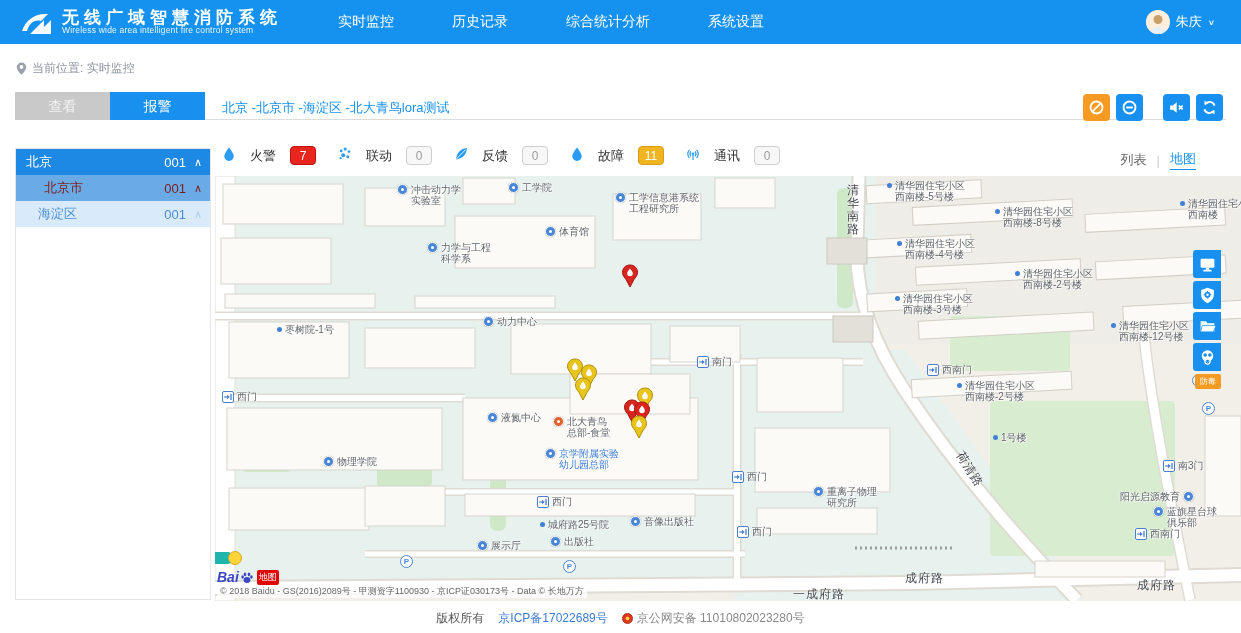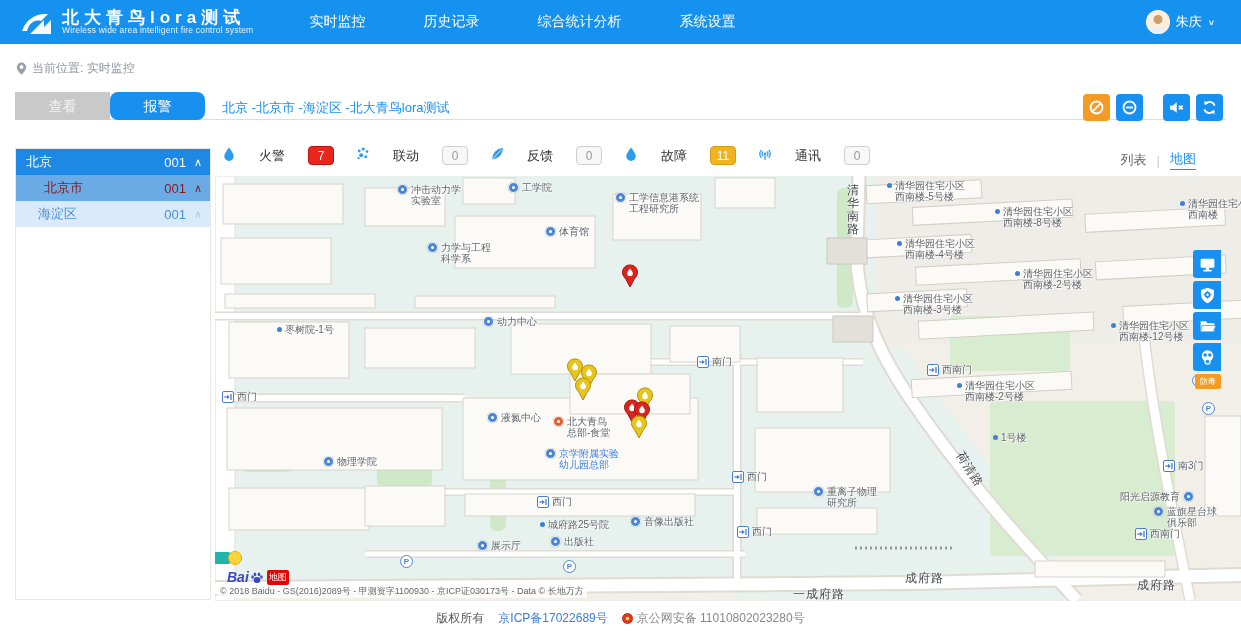--- a/index.html
+++ b/index.html
@@ -22,21 +22,21 @@
 
   
   .crumb { position:absolute; left:16px; top:60px; display:flex; align-items:center; gap:5px;
            color:#8d94a0; font-size:12px; }
 
   
   .tabs-line { position:absolute; left:15px; top:119px; width:1211px; height:1px; background:#dcdcdc; }
   .tab { position:absolute; top:92px; width:95px; height:28px; line-height:28px; text-align:center;
          font-size:14px; cursor:pointer; }
   .tab.t0 { left:15px;  background:#c9c9c9; color:#f3f3f3; }
-  .tab.t1 { left:110px; background:#1890f0; color:#fff;border-radius:8px; }
+  .tab.t1 { left:110px; background:#1890f0; color:#fff; }
   .loc-text { position:absolute; left:222px; top:99px; color:#1890f0; font-size:13px; }
   .toolbar { position:absolute; right:18px; top:94px; display:flex; gap:6px; }
   .tool-btn { width:27px; height:27px; border-radius:4px; background:#1890f0; display:flex;
               align-items:center; justify-content:center; cursor:pointer; }
   .tool-btn.orange { background:#f59a23; }
   .tool-btn.gapL { margin-left:14px; }
   .tool-btn svg { width:17px; height:17px; }
 
   
   .sidebar { position:absolute; left:15px; top:148px; width:196px; height:452px; background:#fff;
@@ -46,21 +46,21 @@
   .trow .tc { width:30px; text-align:right; }
   .trow .tx { width:24px; text-align:center; font-size:11px; }
   .trow.lv0 { background:#1e88e5; color:#fff; padding-left:10px; }
   .trow.lv1 { background:#6aabe6; color:#7f1d1d; padding-left:28px; }
   .trow.lv2 { background:#d9eafa; color:#4a8fd3; padding-left:22px; }
   .trow.lv2 .tx { color:#a9cdef; }
   .trow.lv3 { background:#fff; color:#4a8fd3; padding-left:34px; font-size:12px; }
 
   
   .filters { position:absolute; left:222px; top:146px; display:flex; align-items:center; gap:22px; }
-  .fitem { display:flex; align-items:center; gap:23px; font-size:13px; color:#333; cursor:pointer; }
+  .fitem { display:flex; align-items:center; gap:14px; font-size:13px; color:#333; cursor:pointer; }
   .fitem svg { width:14px; height:14px; }
   .fbadge { min-width:26px; height:19px; padding:0 5px; border-radius:4px; font-size:12px;
             display:flex; align-items:center; justify-content:center; }
   .fbadge.red    { background:#e8261d; border:1px solid #c01310; color:#fff; }
   .fbadge.orange { background:#f0b421; border:1px solid #d89d10; color:#fff; }
   .fbadge.gray   { background:#f7f7f7; border:1px solid #cfcfcf; color:#9a9a9a; }
   .switch { position:absolute; right:45px; top:150px; font-size:13px; display:flex; gap:10px; align-items:center; }
   .sw-list { color:#666; cursor:pointer; }
   .sw-sep  { color:#ccc; }
   .sw-map  { color:#1890f0; border-bottom:1px solid #1890f0; padding-bottom:1px; cursor:pointer; }
@@ -85,21 +85,21 @@
   .park-ic { position:absolute; width:13px; height:13px; border-radius:50%; background:#fff;
              border:1.5px solid #4a86d8; color:#4a86d8; font-size:8px; font-weight:bold;
              display:flex; align-items:center; justify-content:center; z-index:3; }
   .mroad { position:absolute; font-size:12px; color:#41454a; letter-spacing:1px; z-index:3;
            text-shadow:0 0 2px #fff,0 0 2px #fff; }
   .mroad.vert { width:12px; line-height:13px; text-align:center; word-break:break-all; }
   .pin { position:absolute; width:18px; height:24px; z-index:5; }
   .map-attrib { position:absolute; left:2px; bottom:3px; font-size:9px; color:#666; z-index:6;
                 background:rgba(255,255,255,.75); padding:0 3px; }
   .bd-logo { position:absolute; left:2px; bottom:16px; z-index:6; display:flex; align-items:flex-end; gap:1px; }
-  .bd-bai { font-size:14px; font-weight:bold; color:#3a48c4; font-style:italic;padding-left:10px; }
+  .bd-bai { font-size:14px; font-weight:bold; color:#3a48c4; font-style:italic; }
   .bd-tag { font-size:9px; color:#fff; background:#e10601; padding:1px 2px; border-radius:2px; margin-left:2px; }
   .sview { position:absolute; left:0; bottom:36px; z-index:6; display:flex; align-items:center; }
   .sview .bar { width:16px; height:12px; background:#1fb5ad; border-radius:0 3px 3px 0; }
   .sview .peg { width:14px; height:14px; border-radius:50%; background:#ffd43a; border:1px solid #e0a817; margin-left:-3px; }
 
   
   .side-tools { position:absolute; right:0; top:250px; width:48px; z-index:20; }
   .stool { width:28px; height:28px; background:#1890f0; border-radius:3px 0 0 3px; margin-bottom:3px;
            display:flex; align-items:center; justify-content:center; cursor:pointer; }
   .stool svg { width:17px; height:17px; }
@@ -118,21 +118,21 @@
 <body>
 
 <div class="page">
 
   <div class="hdr">
     <svg class="logo" viewBox="0 0 34 30">
       <path d="M4 24 C8 12 18 6 30 7 L23 14 C16 12 11 17 9 24 Z" fill="#fff"></path>
       <path d="M12 27 L26 13 L26 20 L33 13 L33 27 Z" fill="#fff" opacity=".95"></path>
     </svg>
     <div class="title-block">
-      <div class="title-cn">北大青鸟lora测试</div>
+      <div class="title-cn">无线广域智慧消防系统</div>
       <div class="title-en">Wireless wide area intelligent fire control system</div>
     </div>
     <div class="main-nav">
         <div class="nav-item active">实时监控</div>
         <div class="nav-item">历史记录</div>
         <div class="nav-item">综合统计分析</div>
         <div class="nav-item">系统设置</div>
       </div>
     <div class="hdr-user">
       <span class="avatar">

